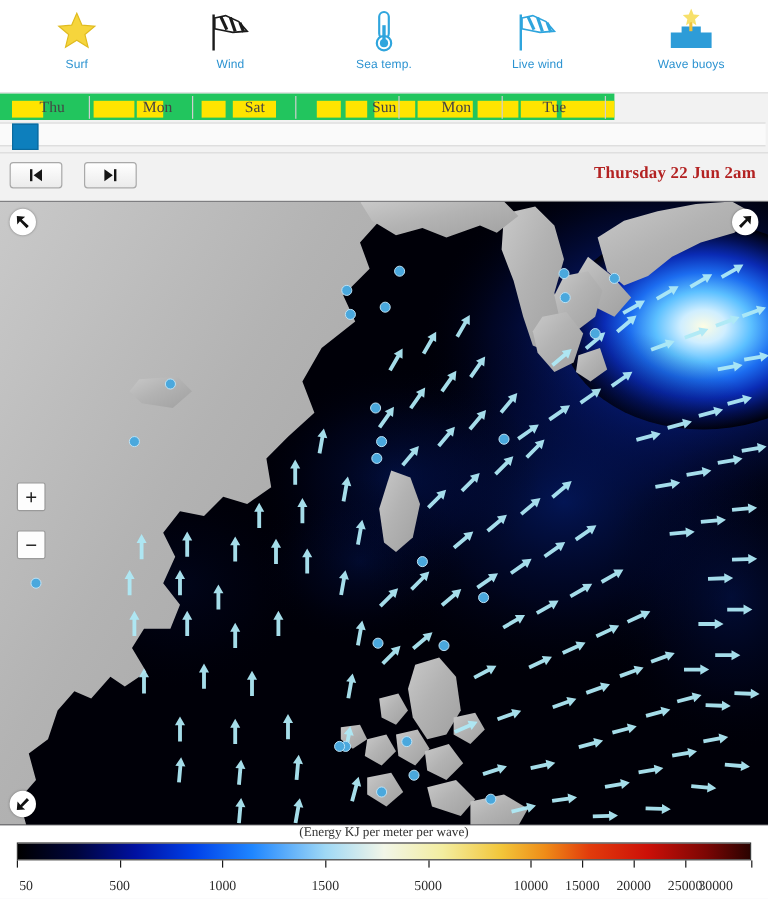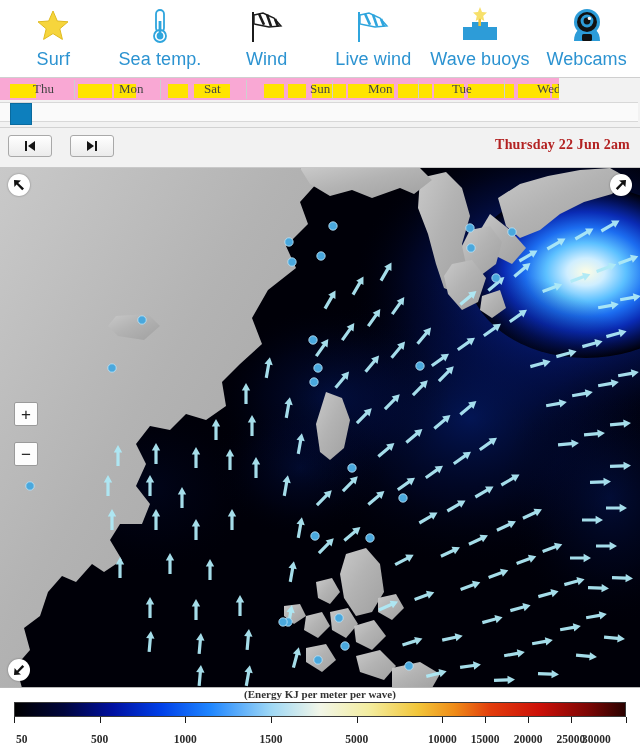--- a/index.html
+++ b/index.html
@@ -28,39 +28,39 @@
     display: flex; flex-direction: column;
     align-items: center; justify-content: flex-start;
     cursor: pointer;
     text-decoration: none;
   }
   .nav-icon {
     height: 44px; width: 46px;
     display: flex; align-items: center; justify-content: center;
   }
   .nav-label {
-    font-size: 18px;
+    font-size: 10px;
     color: #2c93d1;
     margin-top: 1px;
     white-space: nowrap;
     letter-spacing: .1px;
   }
 
   
   .timeline-wrap {
     position: relative;
     width: 640px; height: 50px;
     background: #f2f2f2;
     border-bottom: 1px solid #d2d2d2;
   }
   .tl-days {
     position: relative;
     height: 22px;
-    width: 559px;
-    background: #f9a8d4;
+    width: 512px;
+    background: #22c55e;
     overflow: hidden;
   }
   .tl-block {
     position: absolute;
     top: 6px;
     height: 14px;
     background: #ffe400;
   }
   .tl-daylabel {
     position: absolute;
@@ -163,21 +163,20 @@
   #pan-nw { left: 8px;  top: 6px; }
   #pan-ne { right: 8px; top: 6px; }
   #pan-sw { left: 8px;  bottom: 6px; }
 
   
   .legend {
     position: relative;
     width: 640px; height: 60px;
     background: #ffffff;
     padding-top: 18px;
-    font-weight: bold;
   }
   .legend-caption {
     position: absolute;
     top: 0px; left: 0; width: 640px;
     text-align: center;
     font-size: 11px;
     color: #333;
     font-family: "Liberation Serif", serif;
   }
   .legend-bar {
@@ -205,49 +204,49 @@
 
   <div class="topnav">
 
     <div class="nav-item">
       <span class="nav-icon">
         <svg width="34" height="34" viewBox="0 0 34 34">
           <polygon points="17,2 21.3,12 32,12.8 23.8,19.8 26.4,30.4 17,24.6 7.6,30.4 10.2,19.8 2,12.8 12.7,12" fill="#f6d53c" stroke="#e0bb20" stroke-width="1"></polygon>
         </svg>
       </span>
       <span class="nav-label">Surf</span>
-    </div>
-
-    <div class="nav-item">
-      <span class="nav-icon">
-        <svg width="20" height="38" viewBox="0 0 20 38">
-          <rect x="6" y="3" width="8" height="22" rx="4" fill="#ffffff" stroke="#2fa5dd" stroke-width="1.8"></rect>
-          <circle cx="10" cy="29" r="6" fill="#ffffff" stroke="#2fa5dd" stroke-width="1.8"></circle>
-          <circle cx="10" cy="29" r="3.4" fill="#2fa5dd"></circle>
-          <rect x="8.6" y="14" width="2.8" height="14" fill="#2fa5dd"></rect>
-        </svg>
-      </span>
-      <span class="nav-label">Sea temp.</span>
     </div>
 
     <div class="nav-item">
       <span class="nav-icon">
         <svg width="40" height="36" viewBox="0 0 40 36">
           <line x1="6" y1="4" x2="6" y2="34" stroke="#1b1b1b" stroke-width="2"></line>
           <path d="M7,7 L16,5 L27,10 L34,18 L22,19 L12,17 L7,16 Z" fill="#ffffff" stroke="#1b1b1b" stroke-width="1.4"></path>
           <path d="M12,5.8 L17,16.7" stroke="#1b1b1b" stroke-width="2.6" fill="none"></path>
           <path d="M20,6.6 L24,18.2" stroke="#1b1b1b" stroke-width="2.6" fill="none"></path>
           <path d="M28,11 L31,18.6" stroke="#1b1b1b" stroke-width="2.6" fill="none"></path>
         </svg>
       </span>
       <span class="nav-label">Wind</span>
     </div>
 
     <div class="nav-item">
       <span class="nav-icon">
+        <svg width="20" height="38" viewBox="0 0 20 38">
+          <rect x="6" y="3" width="8" height="22" rx="4" fill="#ffffff" stroke="#2fa5dd" stroke-width="1.8"></rect>
+          <circle cx="10" cy="29" r="6" fill="#ffffff" stroke="#2fa5dd" stroke-width="1.8"></circle>
+          <circle cx="10" cy="29" r="3.4" fill="#2fa5dd"></circle>
+          <rect x="8.6" y="14" width="2.8" height="14" fill="#2fa5dd"></rect>
+        </svg>
+      </span>
+      <span class="nav-label">Sea temp.</span>
+    </div>
+
+    <div class="nav-item">
+      <span class="nav-icon">
         <svg width="40" height="36" viewBox="0 0 40 36">
           <line x1="6" y1="4" x2="6" y2="34" stroke="#2fa5dd" stroke-width="2"></line>
           <path d="M7,7 L16,5 L27,10 L34,18 L22,19 L12,17 L7,16 Z" fill="#ffffff" stroke="#2fa5dd" stroke-width="1.4"></path>
           <path d="M12,5.8 L17,16.7" stroke="#2fa5dd" stroke-width="2.6" fill="none"></path>
           <path d="M20,6.6 L24,18.2" stroke="#2fa5dd" stroke-width="2.6" fill="none"></path>
           <path d="M28,11 L31,18.6" stroke="#2fa5dd" stroke-width="2.6" fill="none"></path>
         </svg>
       </span>
       <span class="nav-label">Live wind</span>
     </div>
@@ -256,34 +255,20 @@
       <span class="nav-icon">
         <svg width="40" height="38" viewBox="0 0 40 38">
           <path d="M3,20 L12,20 L12,15 L28,15 L28,20 L37,20 L37,33 L3,33 Z" fill="#2d9cd8"></path>
           <rect x="18.4" y="6" width="2.6" height="13" fill="#f0c23a"></rect>
           <polygon points="20,0 22,5 27,5.6 23.2,9 24.3,14 20,11.4 15.7,14 16.8,9 13,5.6 18,5" fill="#f7e06a"></polygon>
         </svg>
       </span>
       <span class="nav-label">Wave buoys</span>
     </div>
 
-    <div class="nav-item">
-      <span class="nav-icon">
-        <svg width="40" height="38" viewBox="0 0 40 38">
-          <path d="M7,34 C7,24 13,20 20,20 C27,20 33,24 33,34 Z" fill="#2d9cd8"></path>
-          <circle cx="20" cy="15" r="13" fill="#2d9cd8"></circle>
-          <circle cx="20" cy="15" r="10" fill="#111111"></circle>
-          <circle cx="20" cy="14" r="6.4" fill="#2d9cd8"></circle>
-          <circle cx="20" cy="14" r="3.4" fill="#111111"></circle>
-          <circle cx="22.4" cy="11.4" r="1.7" fill="#ffffff"></circle>
-          <rect x="15" y="27" width="10" height="7" rx="1.6" fill="#111111"></rect>
-        </svg>
-      </span>
-      <span class="nav-label">Webcams</span>
-    </div>
 
 
   </div>
 
   <div class="timeline-wrap">
     <div class="tl-days" id="tl-days">
         <div class="tl-block" style="left: 10px; width: 26px; background: rgb(255, 228, 0);"></div>
         <div class="tl-block" style="left: 78px; width: 34px; background: rgb(255, 228, 0);"></div>
         <div class="tl-block" style="left: 114px; width: 22px; background: rgb(255, 228, 0);"></div>
         <div class="tl-block" style="left: 168px; width: 20px; background: rgb(255, 228, 0);"></div>

